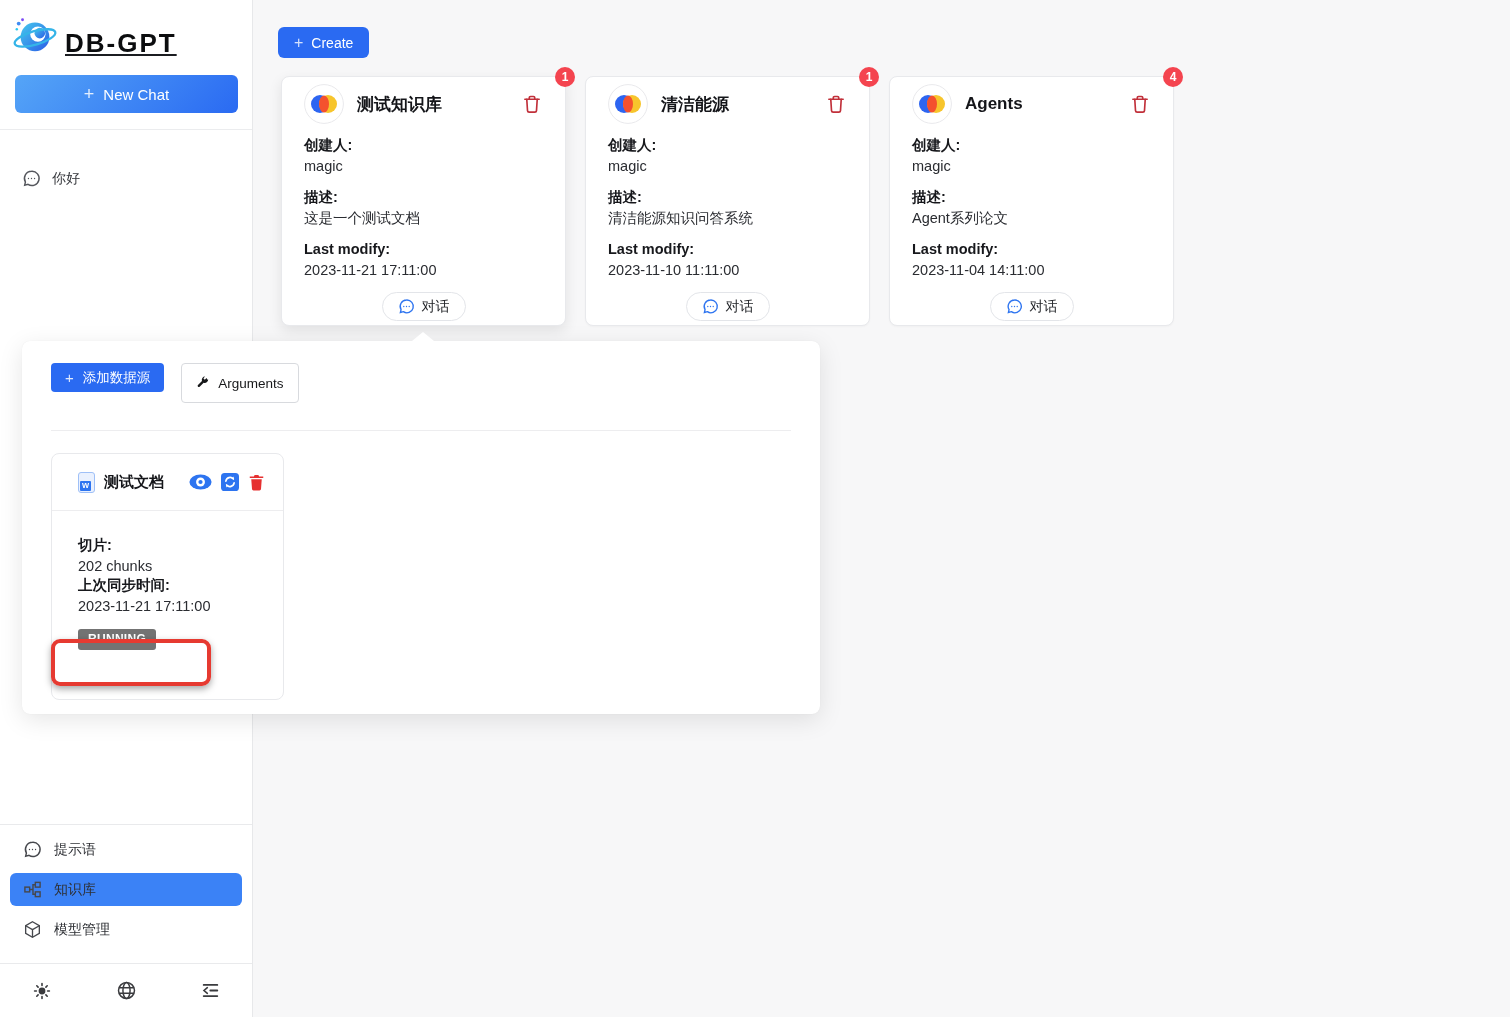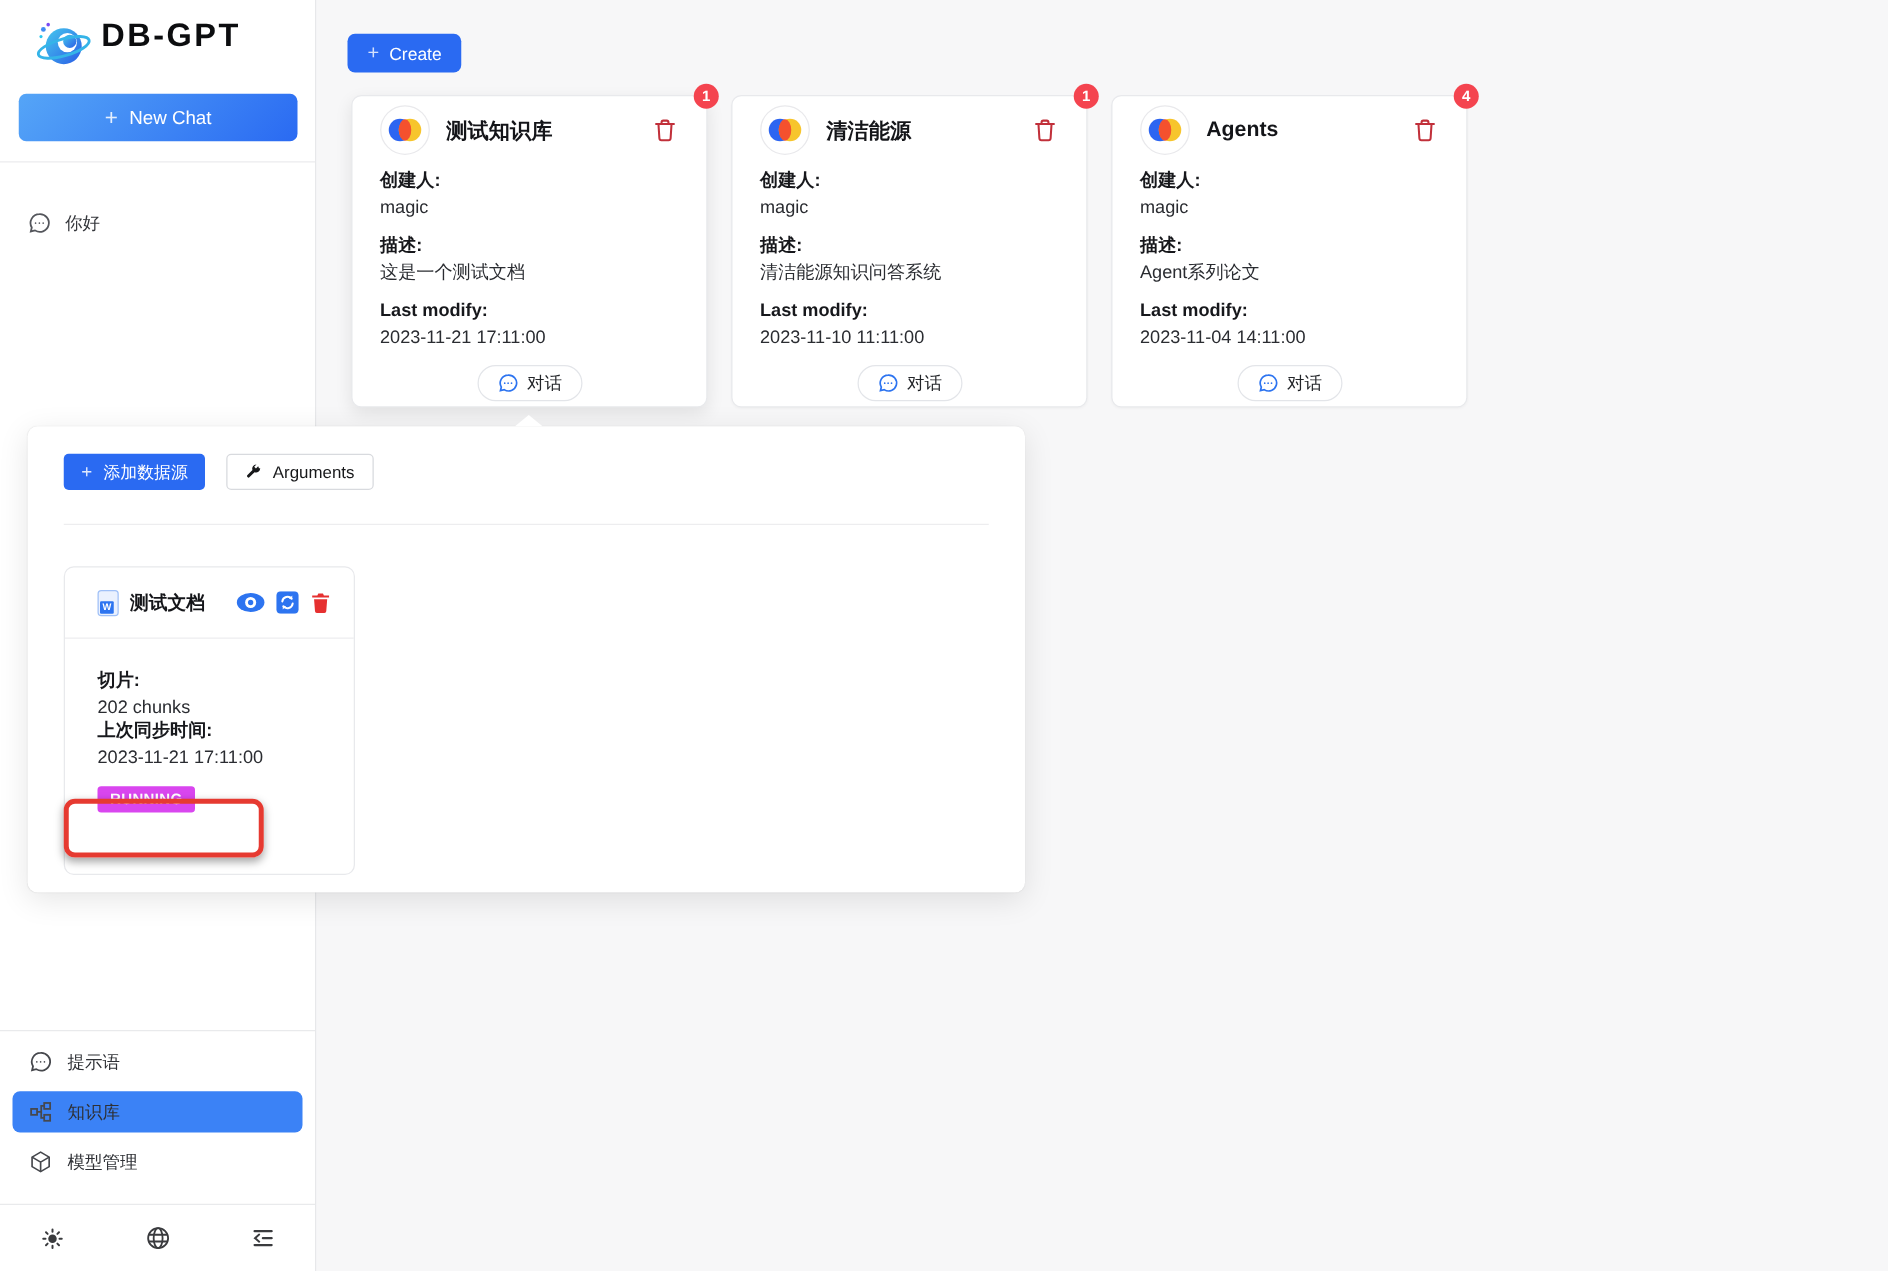--- a/index.html
+++ b/index.html
@@ -8,21 +8,21 @@
     font-family:"Liberation Sans","DejaVu Sans",sans-serif;
     color:#1b1d21; background:#f7f7f8; position:relative; font-size:14px;
   }
   svg { display:block; }
 
   
   .sidebar {
     position:absolute; left:0; top:0; width:253px; height:1017px;
     background:#fff; border-right:1px solid #e7e8ea; z-index:5;
   }
-  .logo { display:flex; align-items:flex-start; gap:7px; padding:13px 10px 10px 28px; }
+  .logo { display:flex; align-items:flex-end; gap:7px; padding:13px 10px 10px 12px;text-decoration:underline; }
   .logo-text { font-size:26px; font-weight:800; letter-spacing:2px; color:#0c0d0f; }
   .new-chat-btn {
     display:flex; align-items:center; justify-content:center; gap:9px;
     margin:6px 15px 0 15px; height:38px; width:223px; border:none; border-radius:6px;
     background:linear-gradient(135deg,#55a5f7 0%,#2a6af2 100%);
     color:#fff; font-size:15px; cursor:pointer; font-family:inherit;
   }
   .new-chat-btn .plus { font-size:18px; font-weight:400; color:rgba(255,255,255,.85); }
   .sidebar-divider { border-top:1px solid #ebecee; margin-top:16px; }
   .chat-item {
@@ -83,21 +83,21 @@
     border-left:11px solid transparent; border-right:11px solid transparent;
     border-bottom:9px solid #fff;
   }
   .panel-toolbar { display:flex; gap:17px; padding:22px 0 0 29px; }
   .btn-primary {
     height:29px; padding:0 14px; border:none; border-radius:4px; background:#2a6af2;
     color:#fff; font-size:13.5px; display:flex; align-items:center; gap:9px; cursor:pointer; font-family:inherit;
   }
   .btn-primary .plus { font-size:15px; color:rgba(255,255,255,.85); }
   .btn-outline {
-    height:29px; padding:0 14px; border:1px solid #d8dade; border-radius:4px; background:#fff;
+    height:40px; padding:0 14px; border:1px solid #d8dade; border-radius:4px; background:#fff;
     color:#17181a; font-size:13.5px; display:flex; align-items:center; gap:8px; cursor:pointer; font-family:inherit;
   }
   .panel-divider { border-top:1px solid #ededef; margin:27px 29px 0 29px; }
 
   .doc-card {
     position:absolute; left:29px; top:112px; width:233px; height:247px;
     background:#fff; border:1px solid #e8e9ec; border-radius:8px;
   }
   .doc-header {
     height:57px; display:flex; align-items:center; gap:9px; padding:0 14px 0 26px;
@@ -112,21 +112,21 @@
     position:absolute; left:1px; bottom:1px; width:11px; height:10px; background:#2d74f0;
     color:#fff; font-size:7.5px; font-weight:700; display:flex; align-items:center;
     justify-content:center; border-radius:1px;
   }
   .doc-action { cursor:pointer; display:flex; }
   .doc-body { padding:25px 26px 0 26px; }
   .doc-body .f-label { margin-top:0; }
   .doc-body .f-label + .f-label, .doc-gap { margin-top:12px; }
   .running-badge {
     display:inline-block; margin-top:13px; padding:3px 10px 4px 10px; border-radius:3px;
-    background:#d946ef; color:#fff; font-size:12px; font-weight:700; letter-spacing:.3px;
+    background:#737373; color:#fff; font-size:12px; font-weight:700; letter-spacing:.3px;
   }
   .annotation-rect {
     position:absolute; left:29px; top:298px; width:160px; height:47px;
     border:4px solid #e63a31; border-radius:9px; pointer-events:none;
     box-shadow:0 3px 7px rgba(0,0,0,.35); z-index:3;
   }
 </style>
 </head>
 <body>
 

